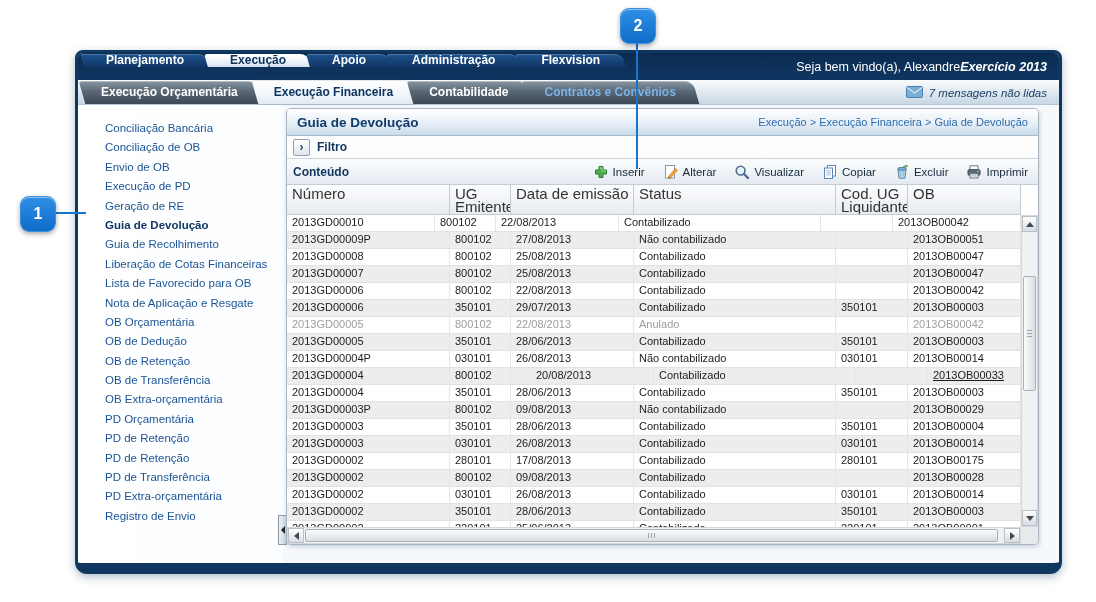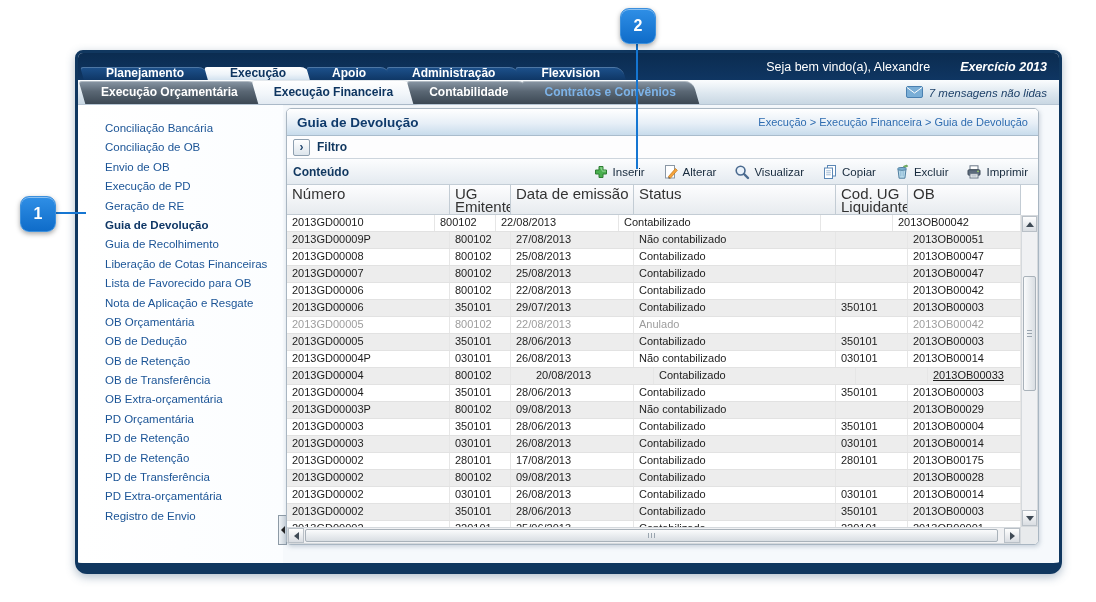--- a/index.html
+++ b/index.html
@@ -7,29 +7,29 @@
        font-family:"Liberation Sans",sans-serif;}
 
   
   .window{position:absolute;left:75px;top:50px;width:981px;height:510px;
     border:3px solid #10375f;border-bottom-width:11px;border-radius:8px 8px 12px 12px;
     background:#f6f9fc;box-shadow:0 3px 10px rgba(80,110,140,.45);overflow:hidden}
 
   
   .menubar{position:absolute;left:0;top:0;width:100%;height:41px;
     background:linear-gradient(180deg,#0b2c50 0%,#0f3663 70%,#14497f 100%);
-    border-bottom:1px solid #1b79c0;display:flex;align-items:center;padding-left:8px;box-sizing:border-box}
+    border-bottom:1px solid #1b79c0;display:flex;align-items:flex-start;padding-left:8px;box-sizing:border-box}
   .t1{position:relative;padding:0 20px;margin-right:6px;display:flex;align-items:center;cursor:pointer}
   .t1 .bg{position:absolute;inset:1px -4px 0 -4px;transform:skewX(16deg);
     border-radius:3px 8px 0 0;background:linear-gradient(180deg,#1d528d,#0f3766);
     box-shadow:inset 0 1px 0 rgba(255,255,255,.22)}
   .t1.active .bg{background:linear-gradient(180deg,#ffffff 0%,#eef4f9 55%,#d3e2ef 100%)}
   .t1 .lbl{position:relative;color:#ffffff;font-weight:bold;font-size:12px;white-space:nowrap}
   .t1.active .lbl{color:#0e3560}
-  .menubar-right{position:absolute;right:12px;top:0;height:27px;display:flex;align-items:center;gap:30px}
+  .menubar-right{position:absolute;right:12px;top:0;height:27px;display:flex;align-items:center;}
   .welcome{color:#ffffff;font-size:12.5px}
   .exercise{color:#ffffff;font-size:12.5px;font-weight:bold;font-style:italic}
 
   
   .subband{position:absolute;left:0;top:27px;width:100%;height:25px;
     background:linear-gradient(180deg,#fbfdfe 0%,#dde7ef 55%,#c9d7e3 100%);
     border-bottom:1px solid #b7c6d4;display:flex;align-items:stretch;padding-left:7px;box-sizing:border-box}
   .t2{position:relative;padding:8px 16px;margin-right:4px;display:flex;align-items:center;cursor:pointer}
   .t2 .bg{position:absolute;inset:1px -5px 0 -3px;transform:skewX(16deg);
     border-radius:3px 8px 0 0;background:linear-gradient(180deg,#8a98a6 0%,#5a6774 45%,#3c4854 100%);

